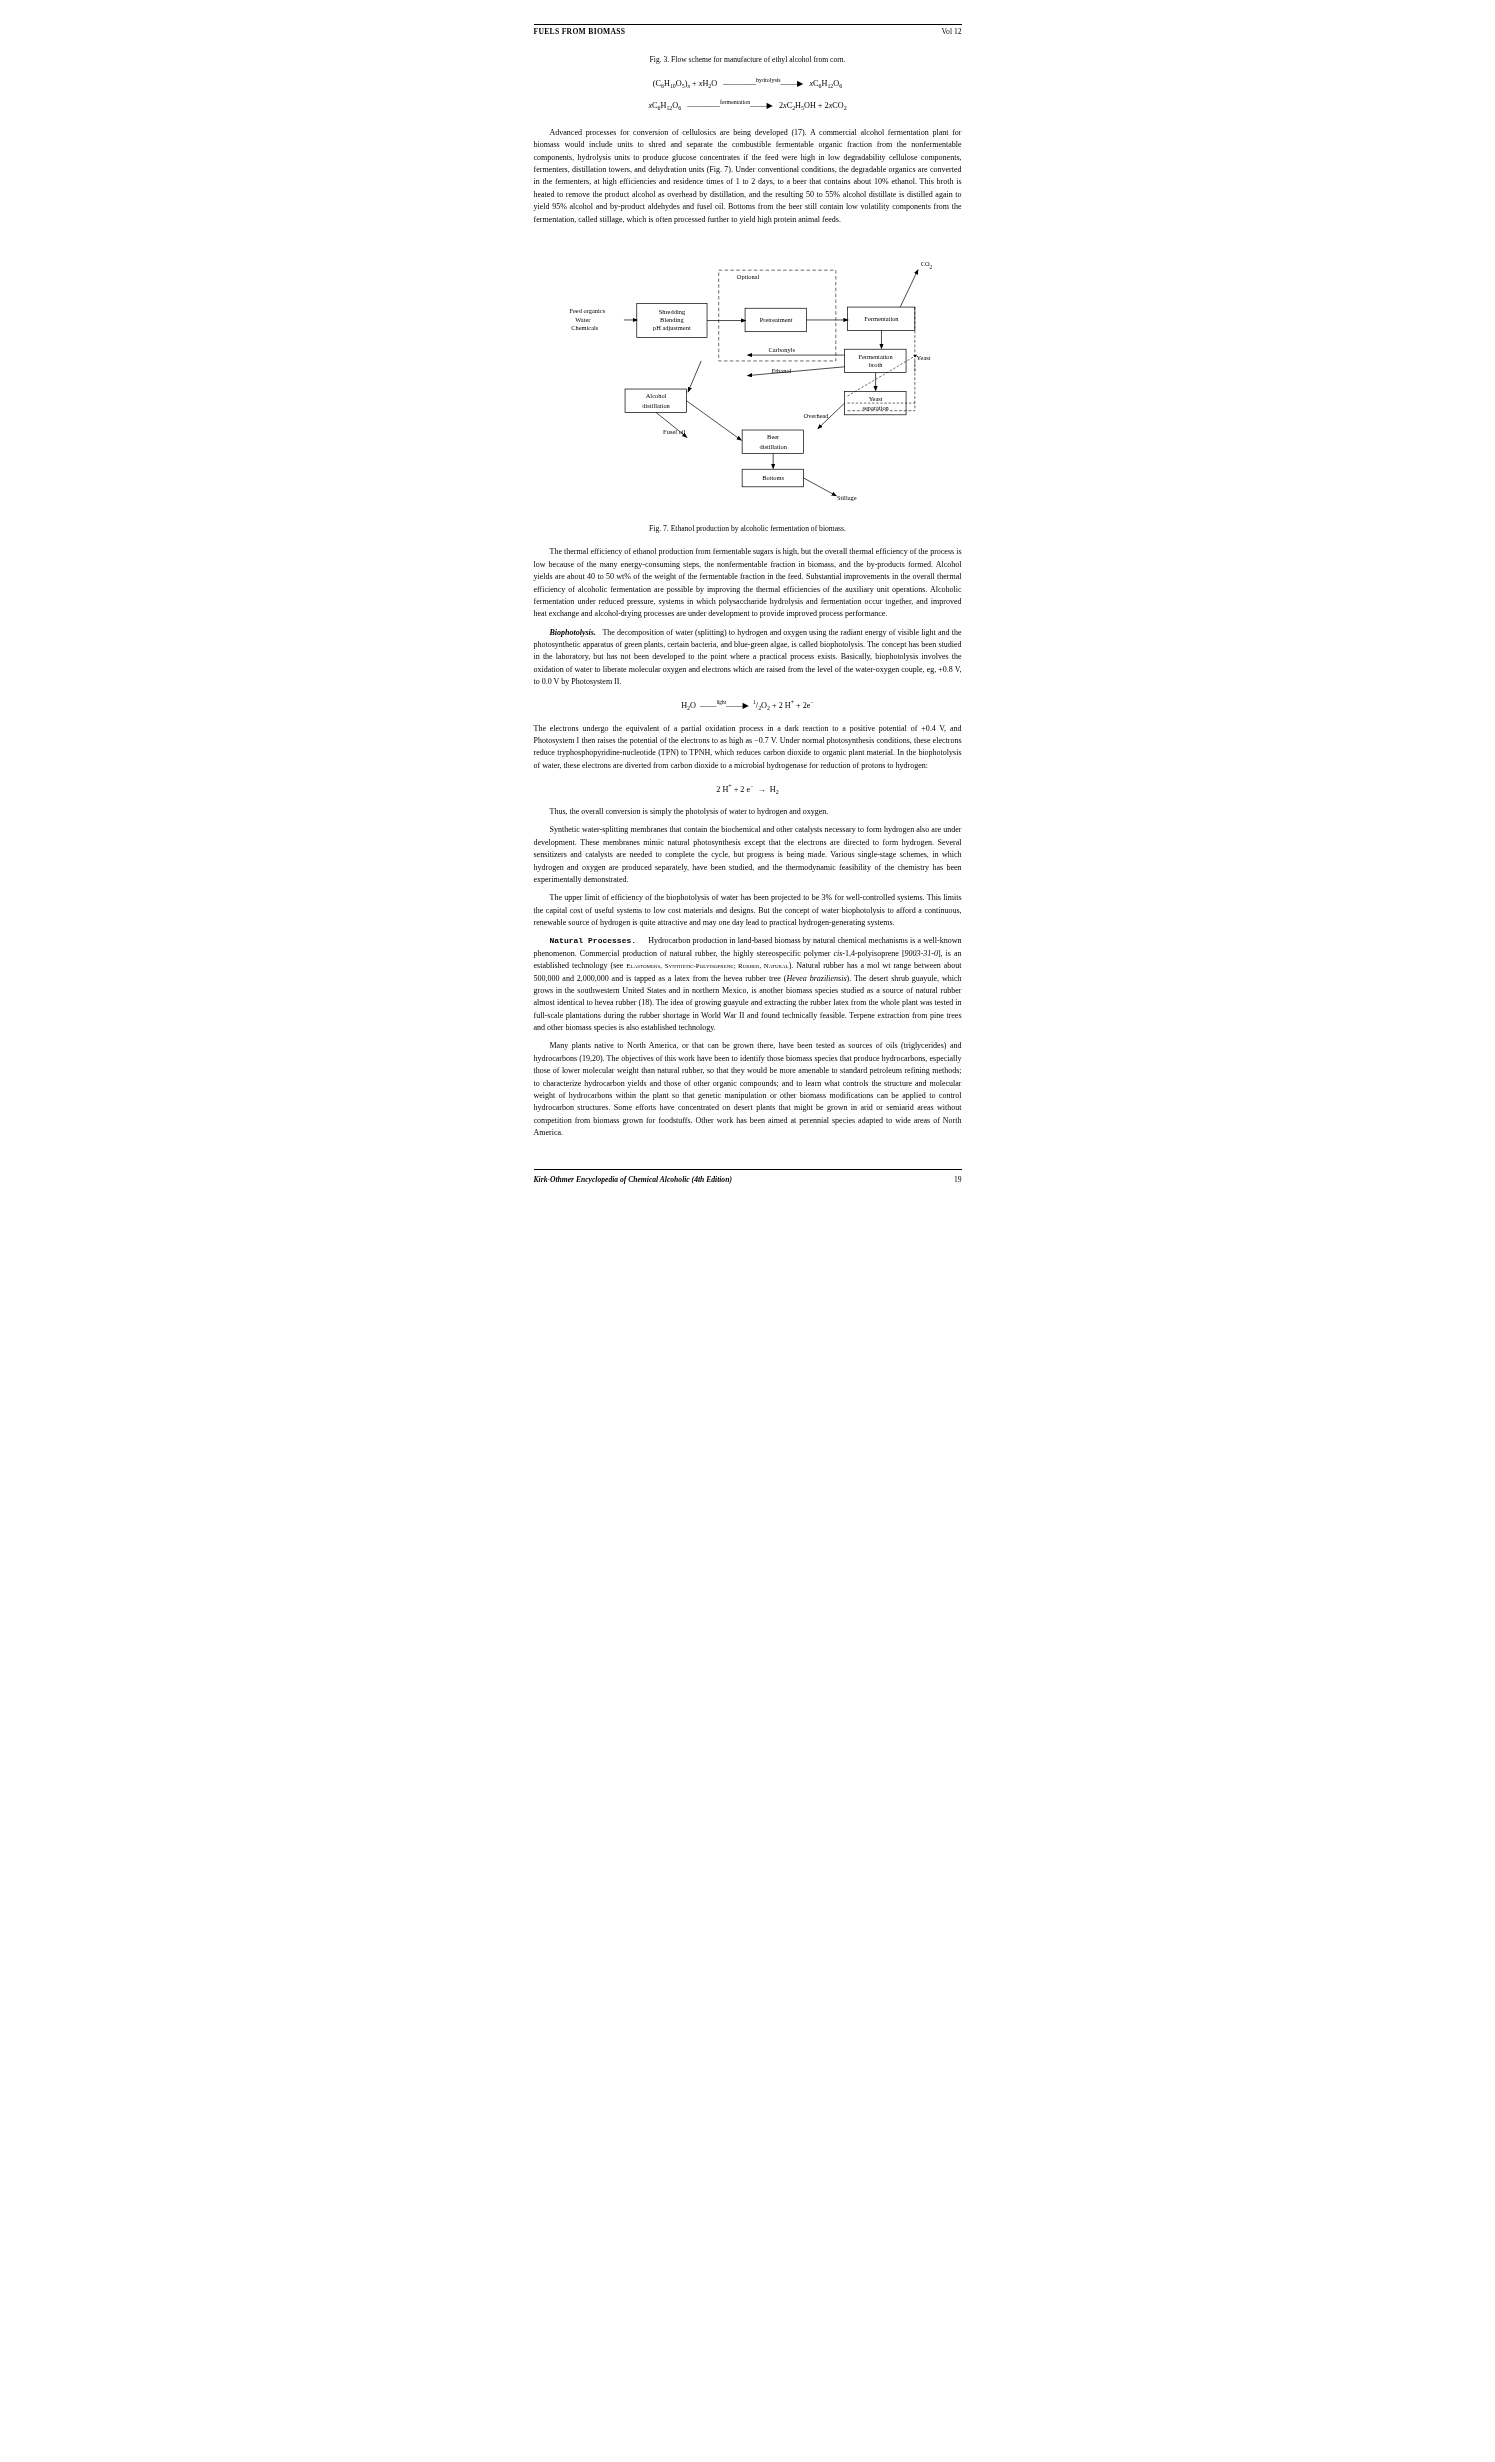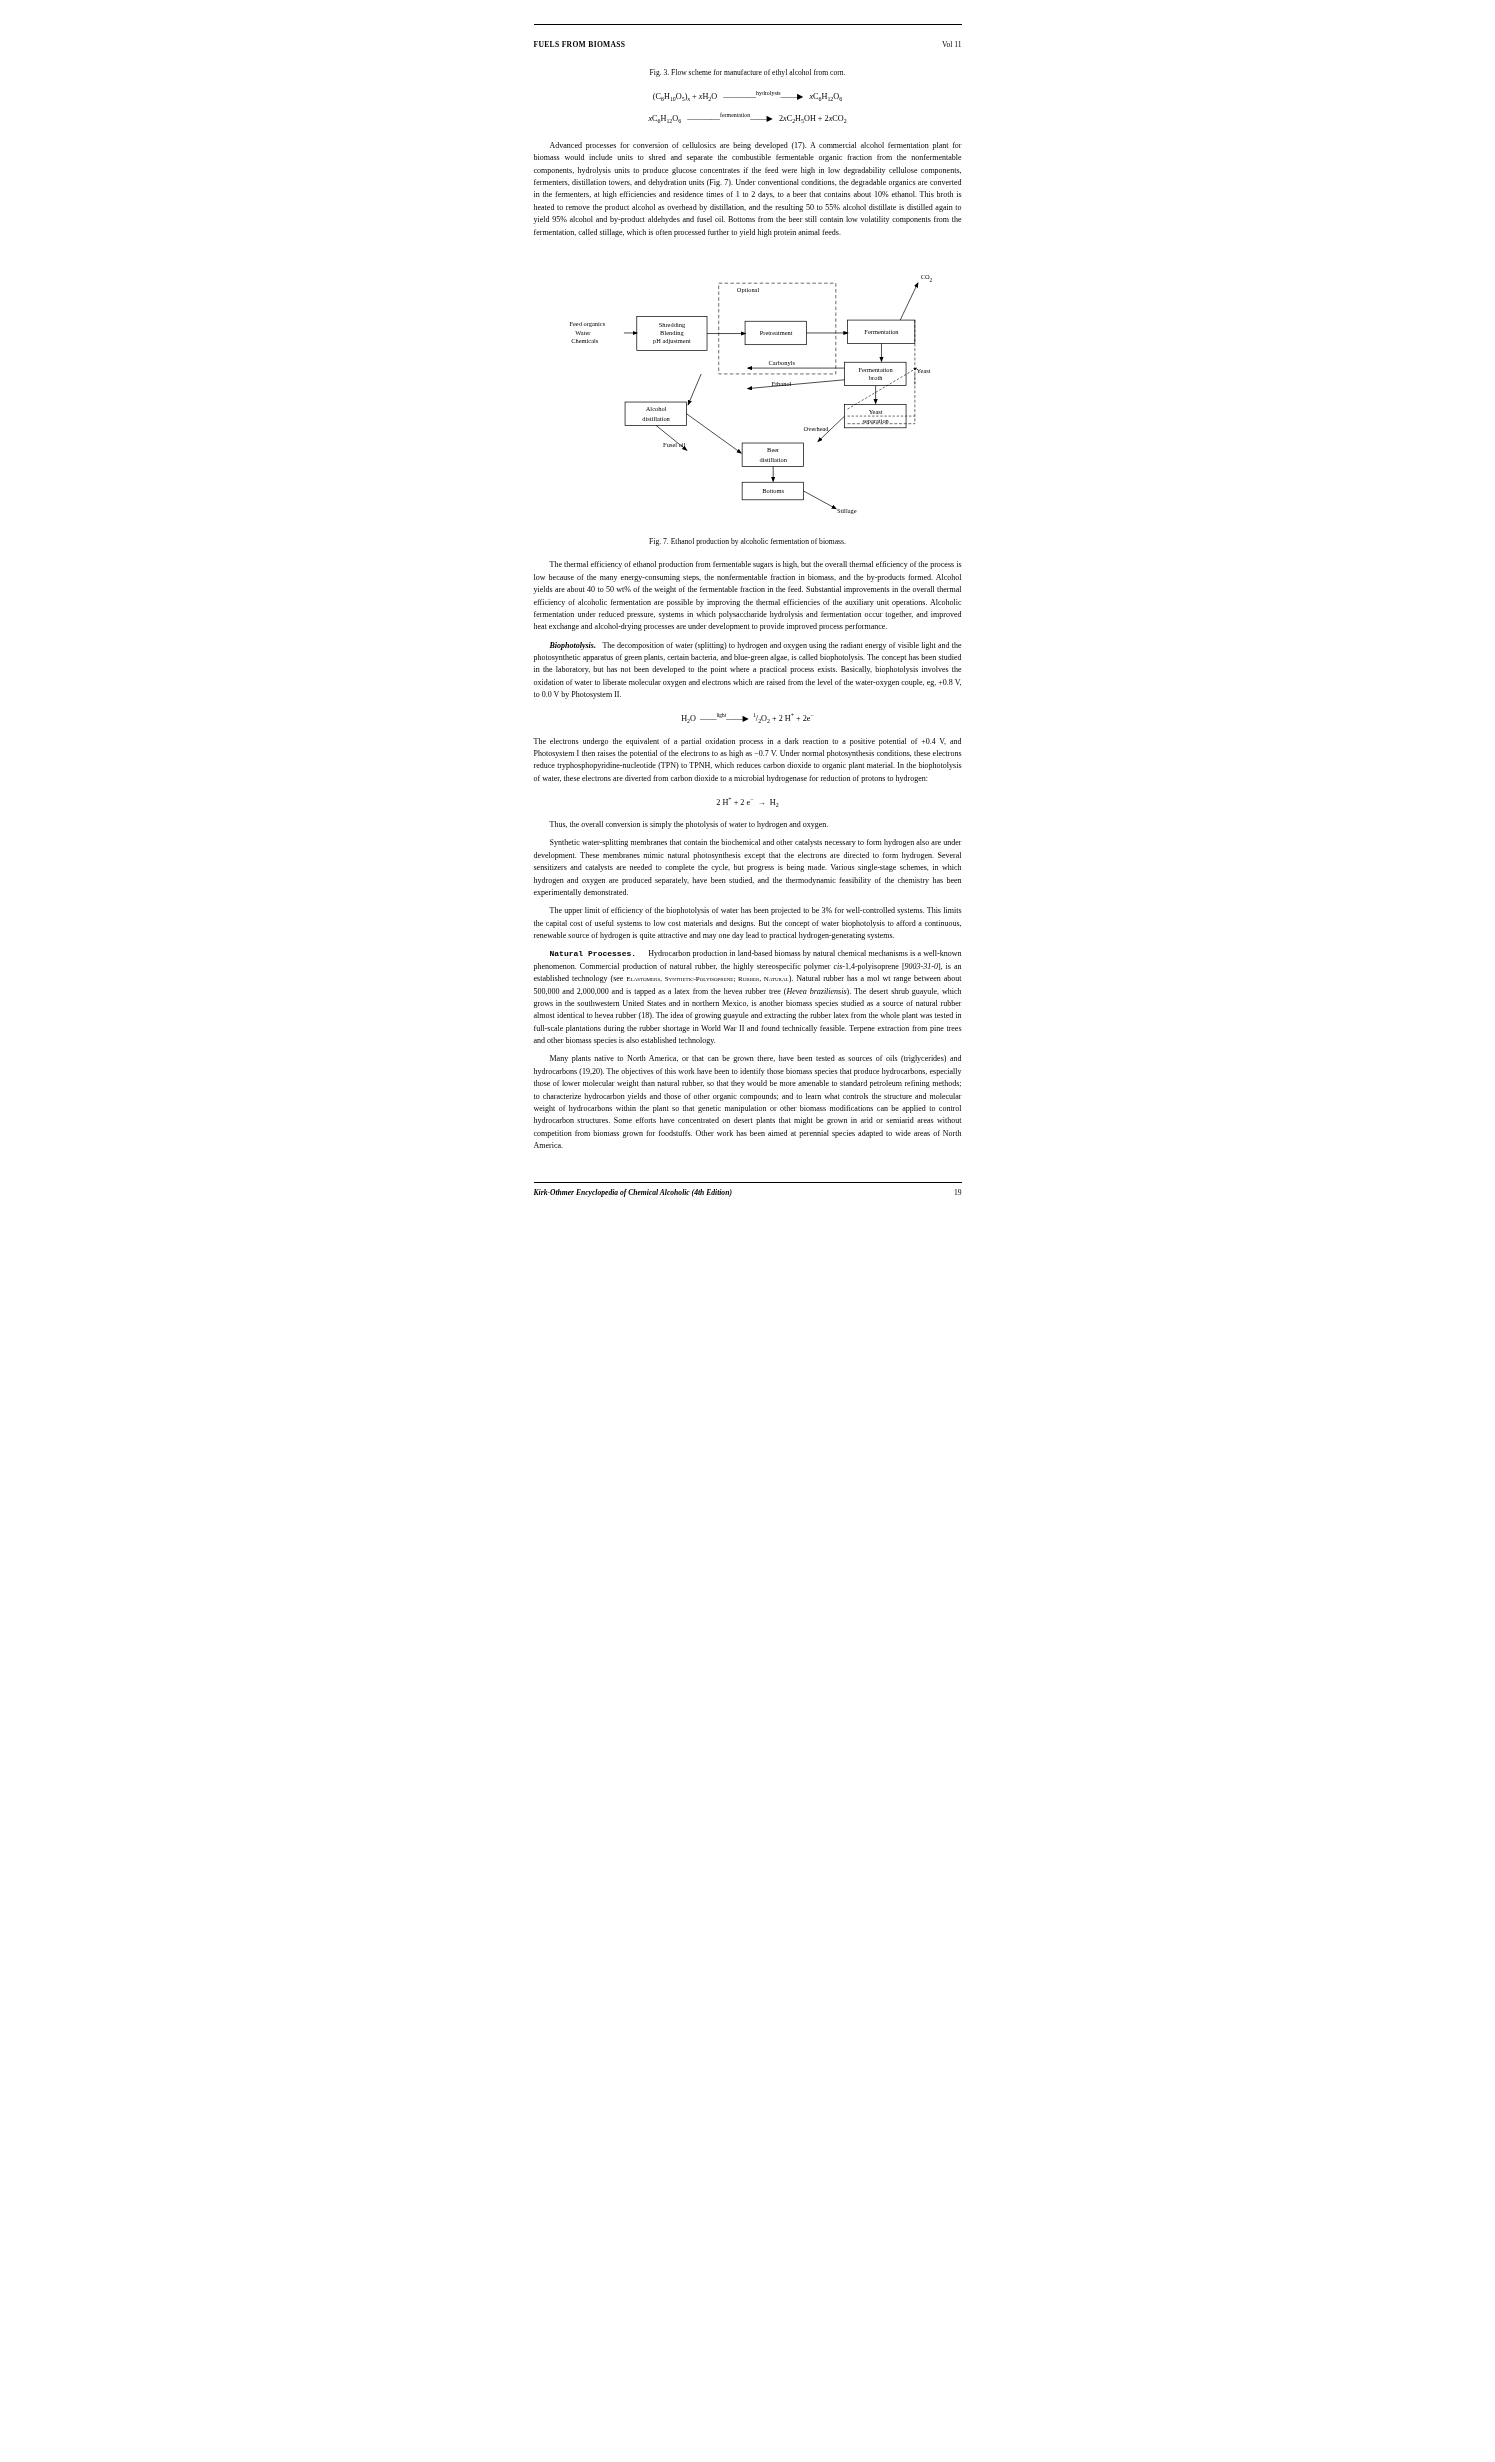--- a/index.html
+++ b/index.html
@@ -14,21 +14,21 @@
       padding: 23.5px 35px 35px 35px;
     }
 
     
     .page-header {
       display: flex;
       justify-content: space-between;
       align-items: flex-start;
       margin-bottom: 17.6px;
       border-top: 1.2px solid #000;
-      padding-top: 14px;
+      padding-top: 1px;
     }
     .page-header-title {
       font-weight: bold;
       font-size: 7.6px;
       letter-spacing: 0.3px;
     }
     .page-header-vol {
       font-size: 7.6px;
     }
 
@@ -121,21 +121,21 @@
 
     sub, sup {
       font-size: 5.9px;
     }
   </style>
 </head>
 <body>
 
 <div class="page-header">
   <span class="page-header-title">FUELS FROM BIOMASS</span>
-  <span class="page-header-vol">Vol 11</span>
+  <span class="page-header-vol">Vol 12</span>
 </div>
 
 <div class="fig-caption">Fig. 3. Flow scheme for manufacture of ethyl alcohol from corn.</div>
 
 <div class="equations">
   <span class="eq-line">
     (C<sub>6</sub>H<sub>10</sub>O<sub>5</sub>)<sub><i>x</i></sub> + <i>x</i>H<sub>2</sub>O
     &nbsp;&nbsp;————<sup style="font-size:5.9px">hydrolysis</sup>——▶&nbsp;&nbsp;
     <i>x</i>C<sub>6</sub>H<sub>12</sub>O<sub>6</sub>
   </span>

